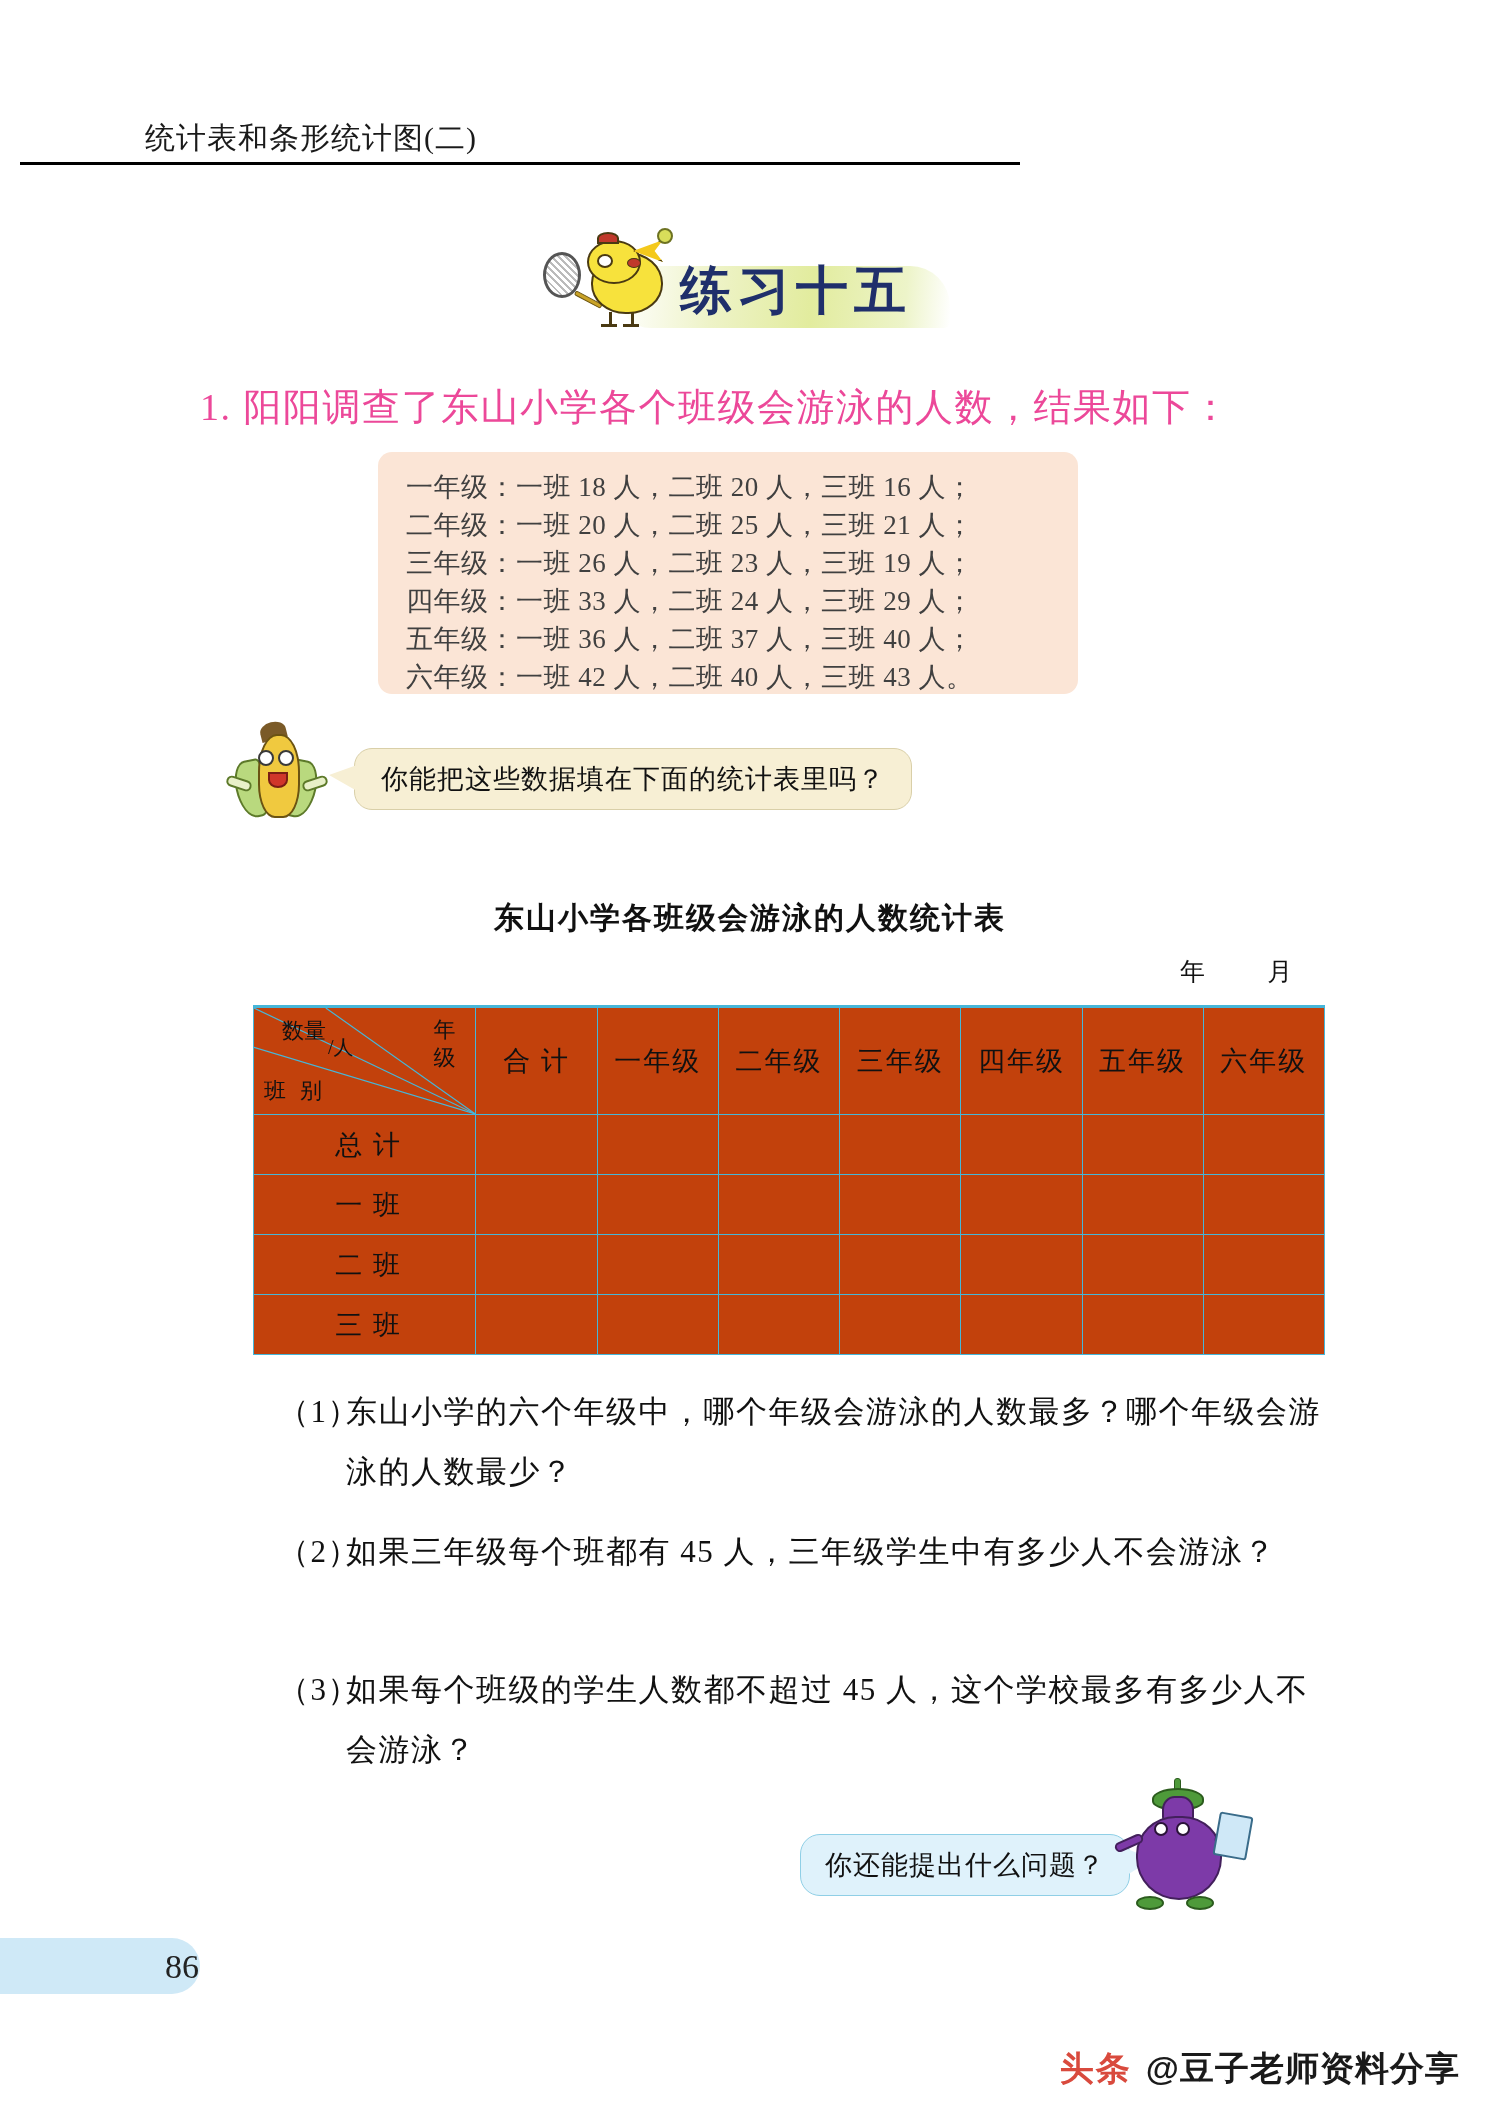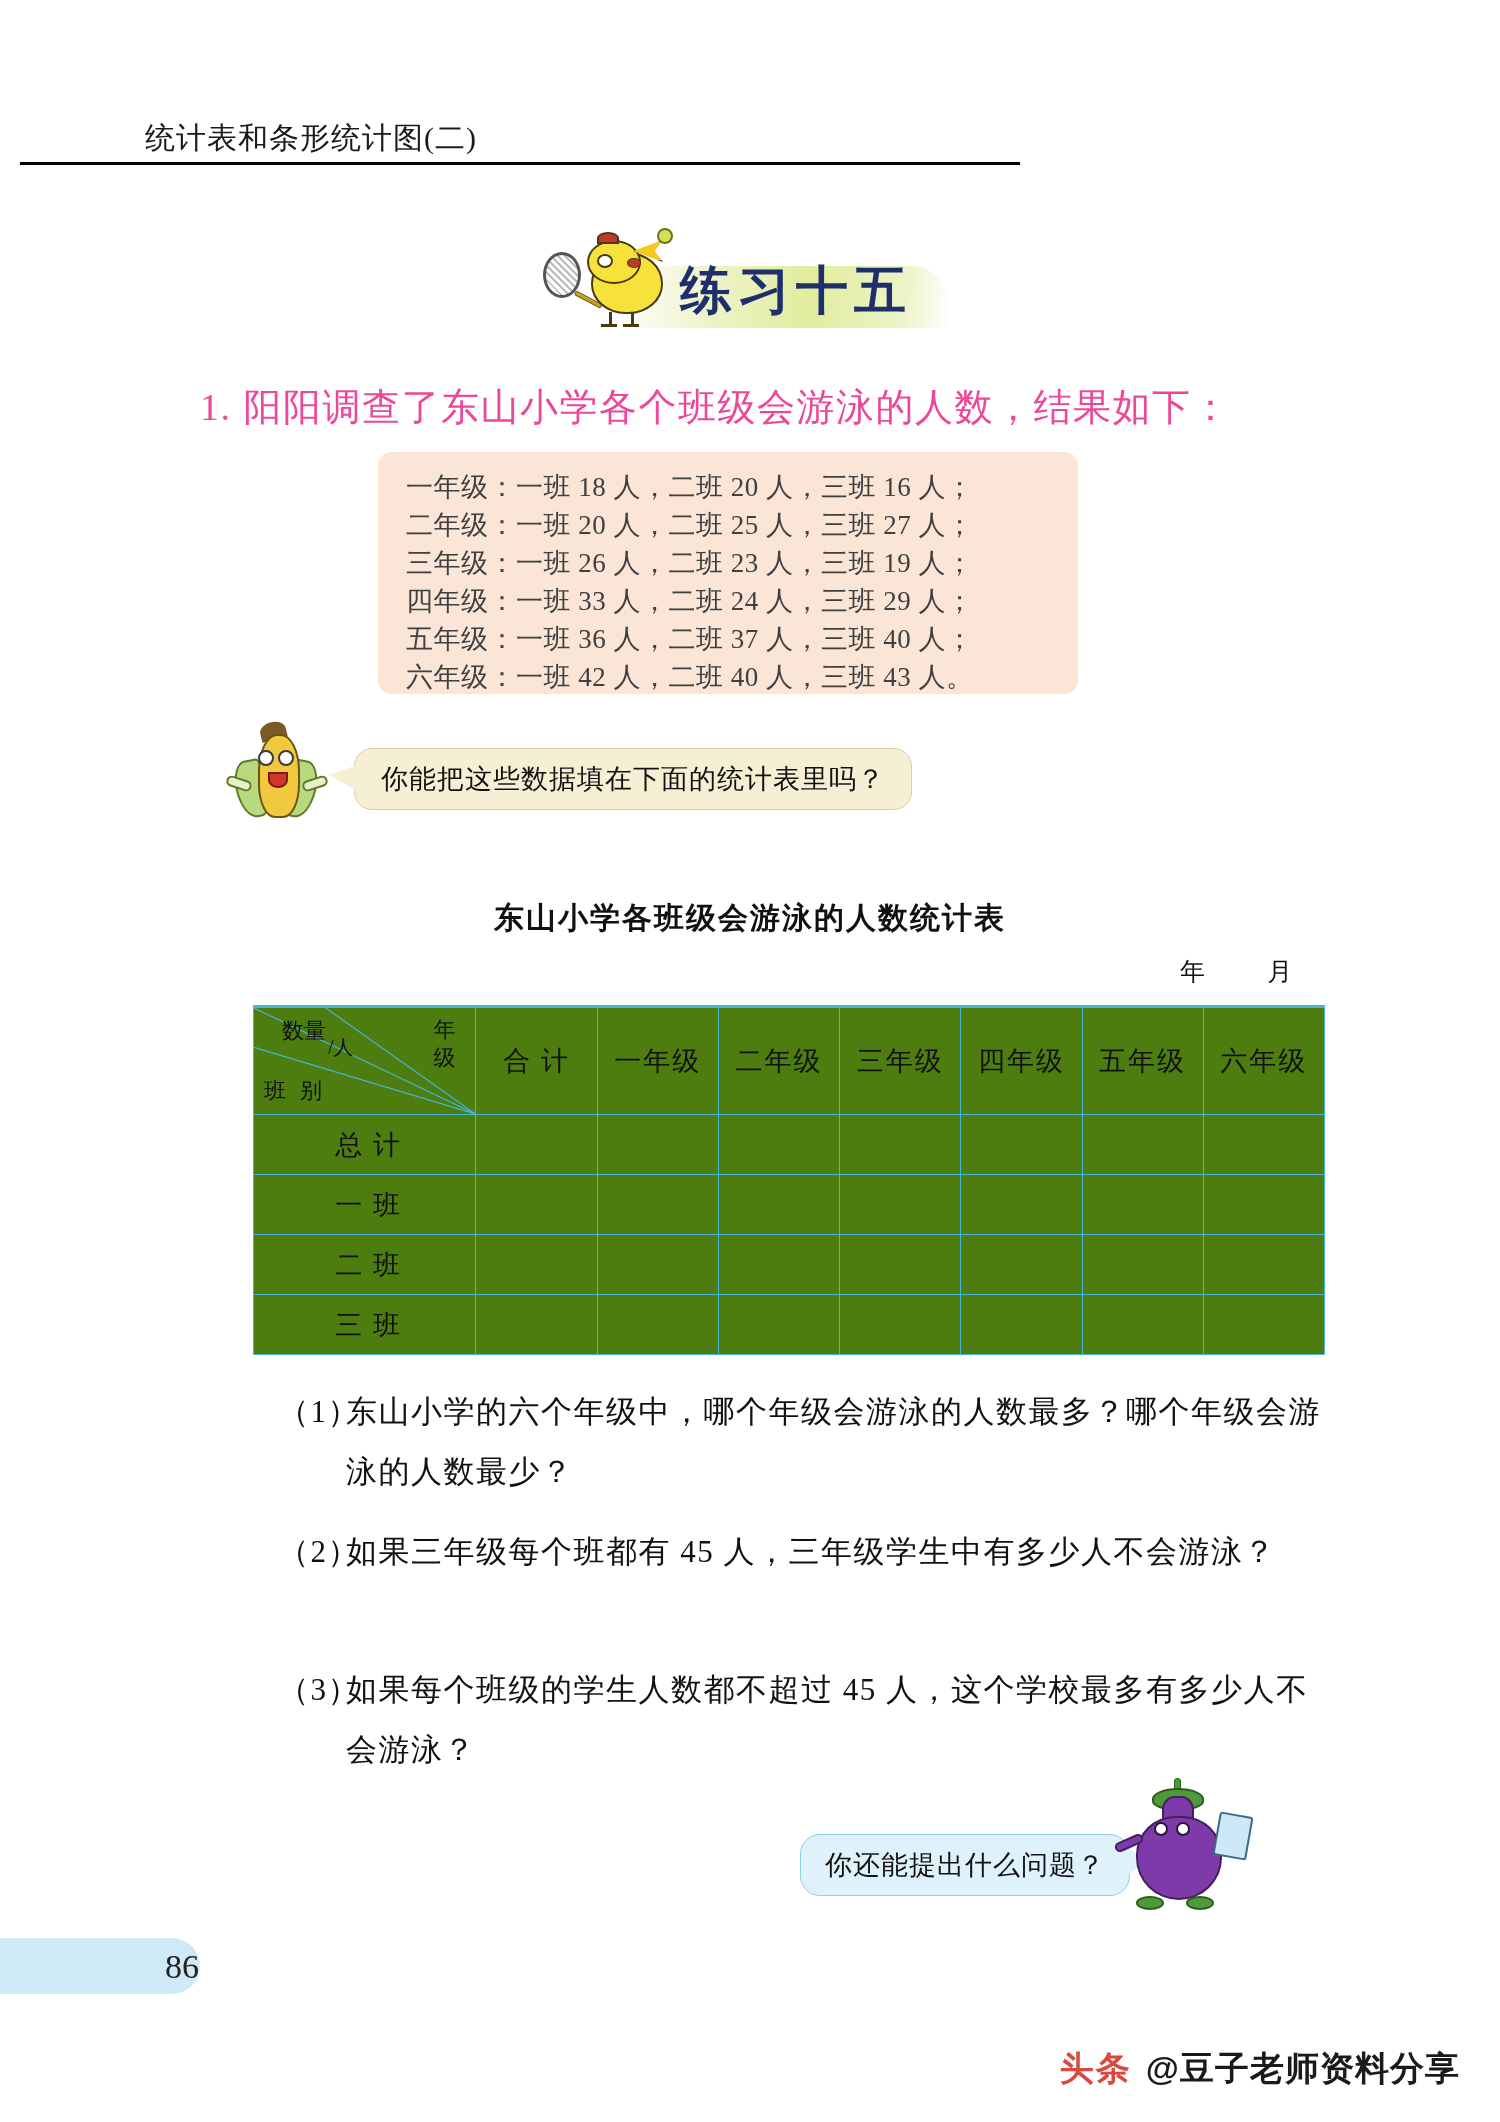--- a/index.html
+++ b/index.html
@@ -170,21 +170,21 @@
     color: #111; letter-spacing: 2px;
     font-family: "Liberation Sans", sans-serif;
   }
   .date-label {
     position: absolute; left: 1180px; top: 955px;
     font-size: 25px; color: #111; letter-spacing: 28px;
   }
   .stat-table {
     position: absolute; left: 253px; top: 1005px;
     width: 1072px; border-collapse: collapse;
-    background: #4d7c0f;
+    background: #c2410c;
   }
   .stat-table td {
     border: 1.5px solid #46b6d9;
     height: 60px; text-align: center; vertical-align: middle;
     font-size: 27px; color: #111; letter-spacing: 2px;
   }
   .stat-table tr.hdr td { height: 108px; }
   .stat-table .outer-top { border-top: 3px solid #46b6d9; }
   .corner-cell { position: relative; width: 222px; padding: 0; }
   .corner-cell .diag { position: absolute; left: 0; top: 0; width: 100%; height: 100%; }
@@ -316,21 +316,21 @@
     </div>
     <div class="banner-title">练习十五</div>
   </div>
 
   <div class="q1">
     <span class="q1-num">1.</span><span>阳阳调查了东山小学各个班级会游泳的人数，结果如下：</span>
   </div>
 
   <div class="pinkbox">
     <div class="pinkrow">一年级：一班 18 人，二班 20 人，三班 16 人；</div>
-    <div class="pinkrow">二年级：一班 20 人，二班 25 人，三班 27 人；</div>
+    <div class="pinkrow">二年级：一班 20 人，二班 25 人，三班 21 人；</div>
     <div class="pinkrow">三年级：一班 26 人，二班 23 人，三班 19 人；</div>
     <div class="pinkrow">四年级：一班 33 人，二班 24 人，三班 29 人；</div>
     <div class="pinkrow">五年级：一班 36 人，二班 37 人，三班 40 人；</div>
     <div class="pinkrow">六年级：一班 42 人，二班 40 人，三班 43 人。</div>
   </div>
 
   <div class="cornwrap">
     <div class="corn">
       <div class="corn-husk-l"></div>
       <div class="corn-husk-r"></div>

